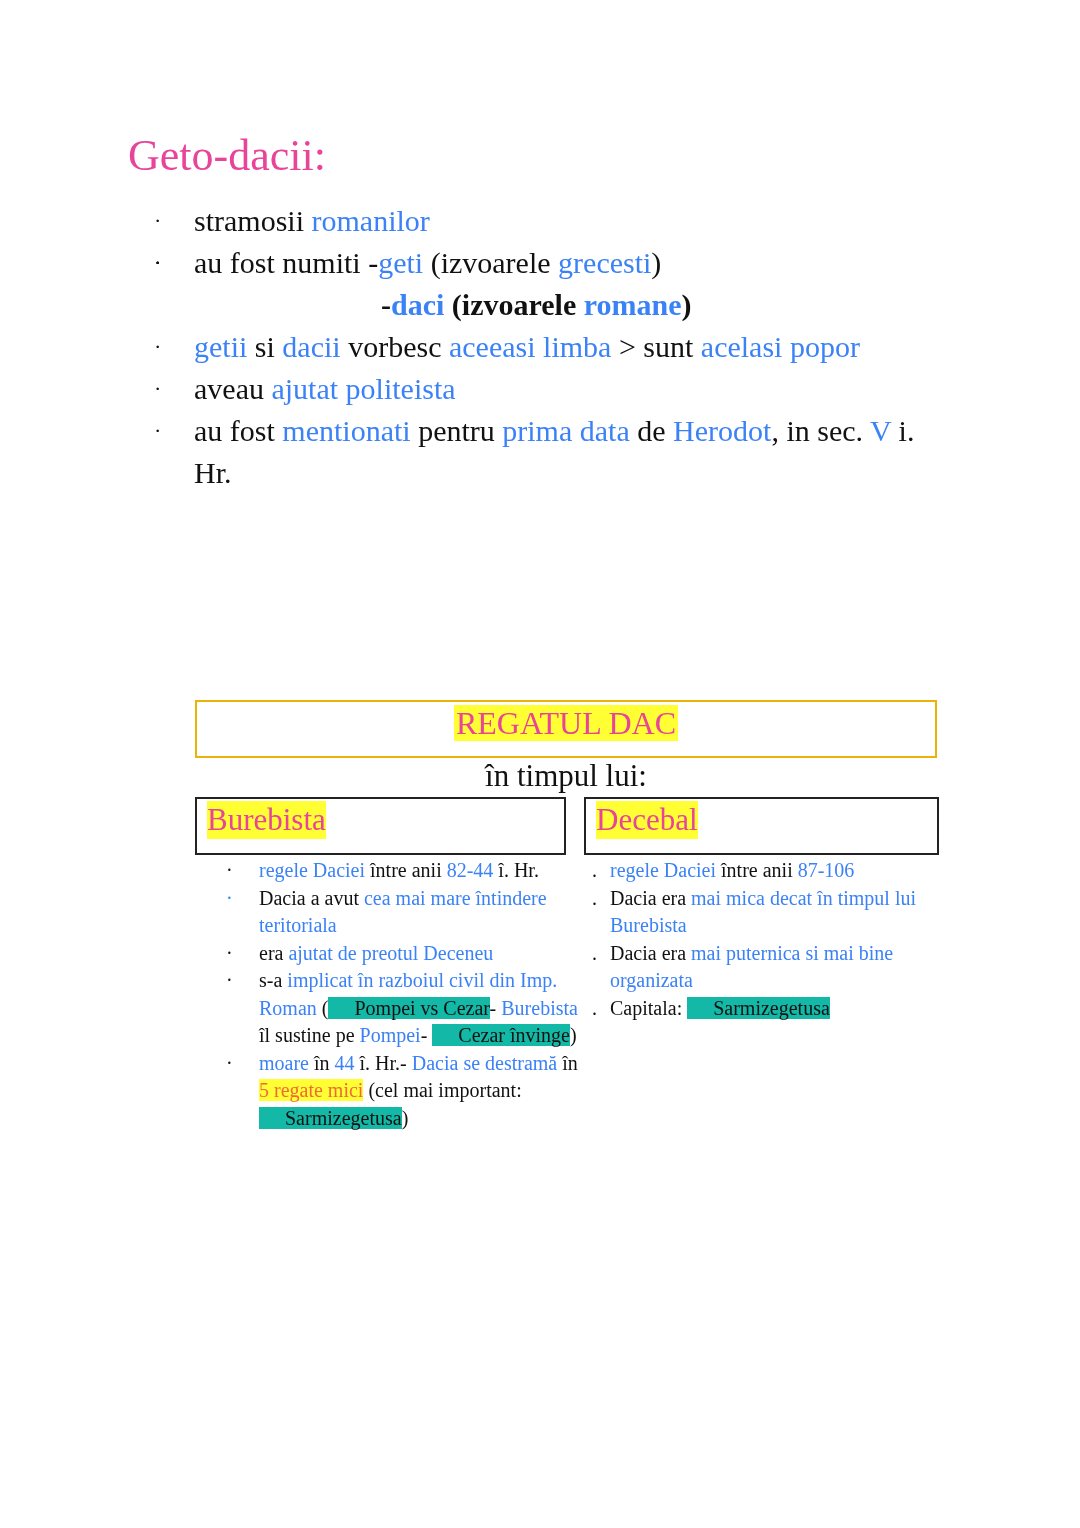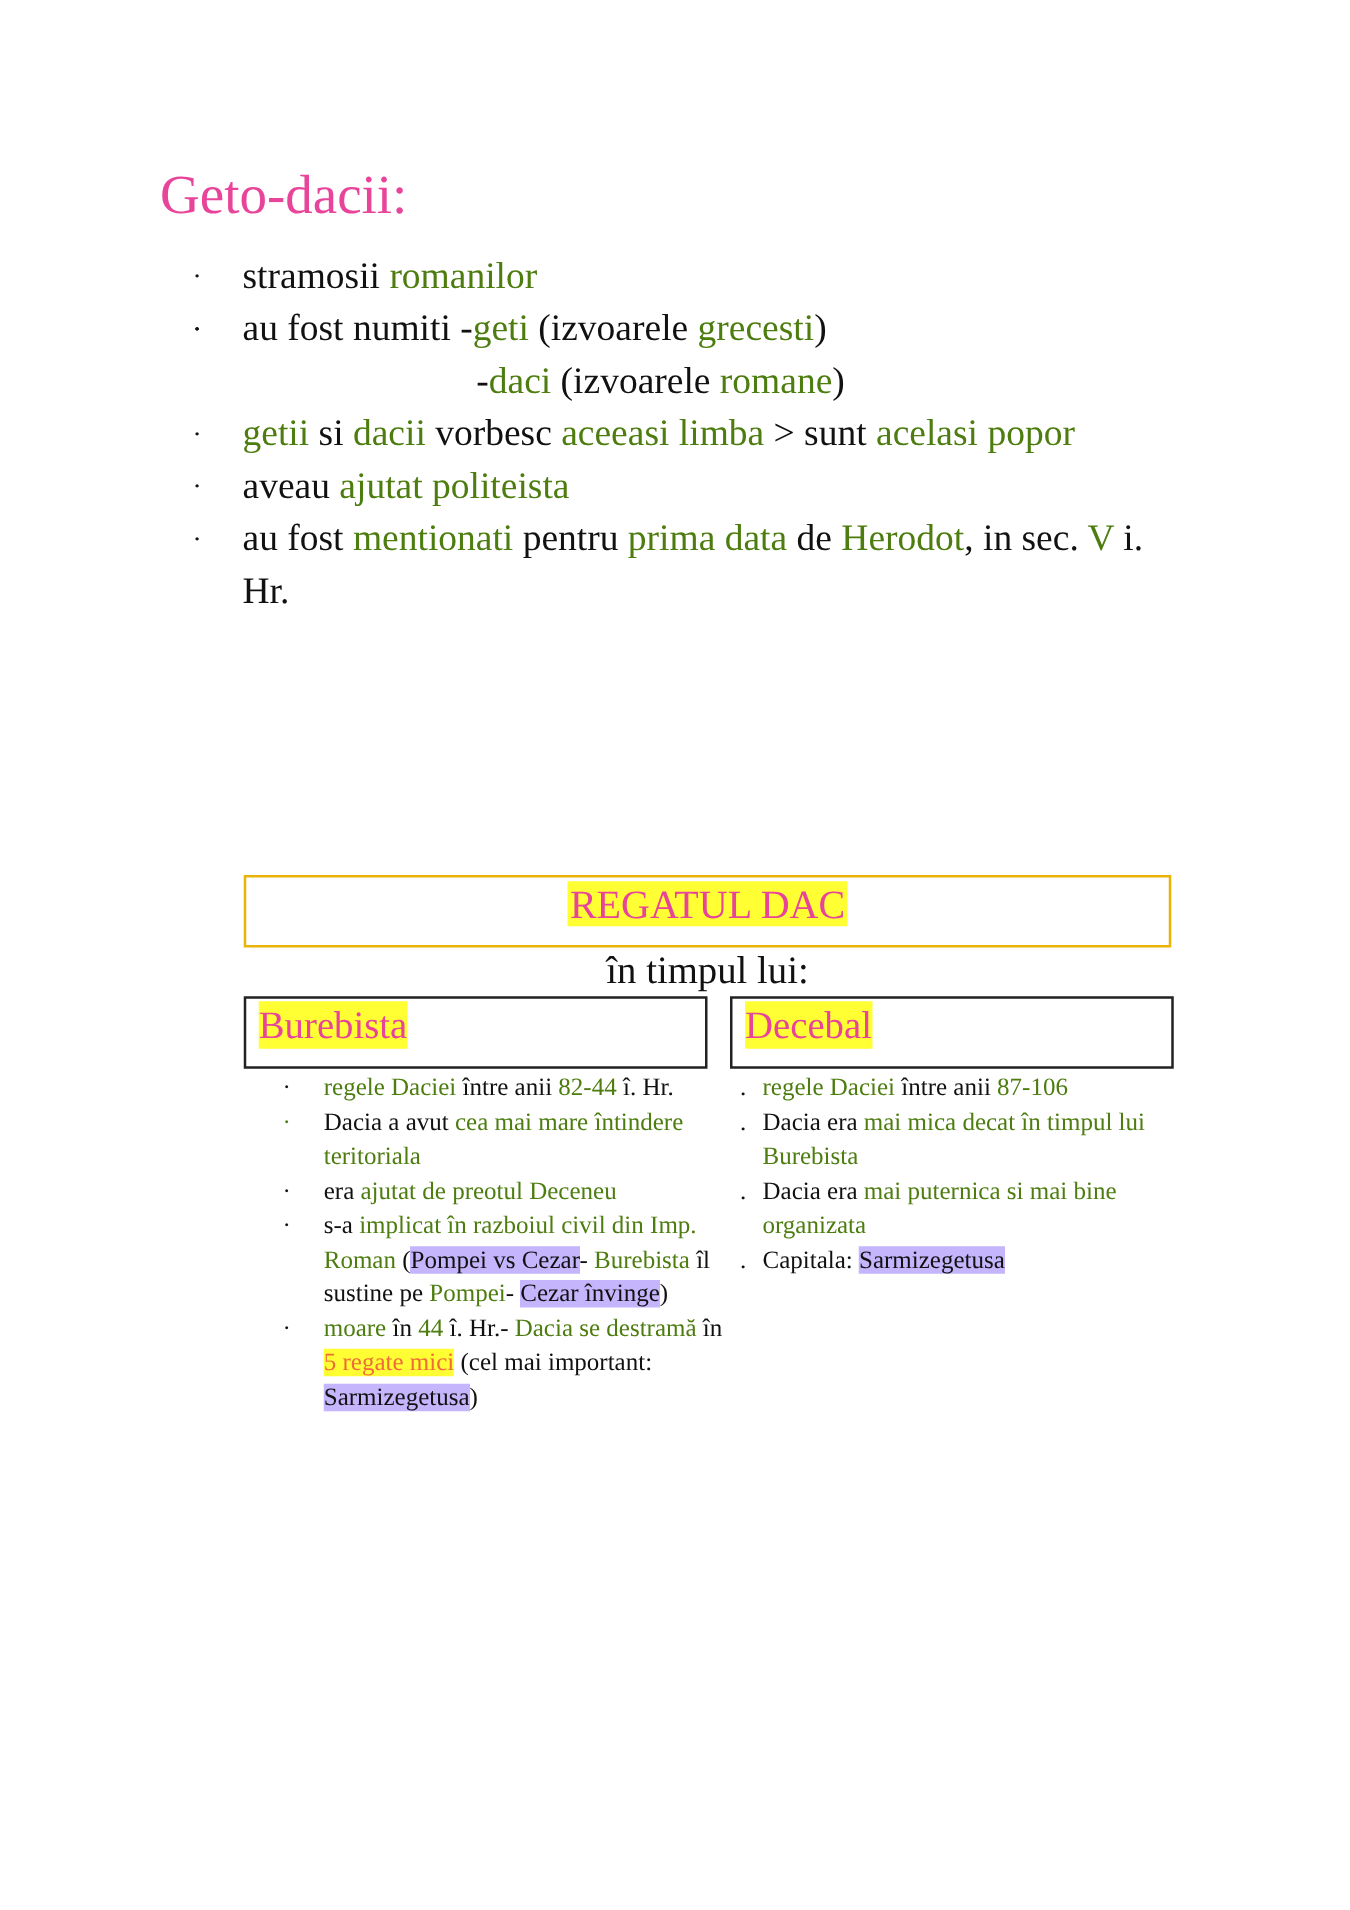--- a/index.html
+++ b/index.html
@@ -1,32 +1,32 @@
 <!DOCTYPE html>
 <html><head>
   <meta charset="utf-8">
   <style>
     html, body { margin: 0; padding: 0; background: #ffffff; }
     body {
       width: 1080px; height: 1528px; position: relative; overflow: hidden;
       font-family: "Liberation Serif", "DejaVu Serif", serif; color: #111111;
     }
-    .pink { color: #4d7c0f; }
-    .hl { background: #c4b5fd; }
+    .pink { color: #3b82f6; }
+    .hl { background: #14b8a6; padding-left: 26px; }
     .hl-pink { background: #ffff33; color: #e8449a; }
     .hl-orange { background: #ffff33; color: #f06a3a; }
 
     #title {
       position: absolute; left: 128px; top: 132px;
       font-size: 44px; line-height: 48px; color: #e8449a;
     }
     .main-list { position: absolute; left: 150px; top: 200px; width: 800px; }
     .main-item { position: relative; font-size: 30px; line-height: 42px; padding-left: 44px; }
     .main-item .bullet { position: absolute; left: 4px; top: 0; font-size: 22px; }
-    .main-item .cont { display: block; }
+    .main-item .cont { display: block; font-weight: bold; }
     .indent2 { padding-left: 187px; }
 
     #regat-box {
       position: absolute; left: 195px; top: 700px; width: 738px; height: 54px;
       border: 2px solid #eab308; box-sizing: content-box;
     }
     #regat-title {
       position: absolute; left: 0; right: 0; top: 2px; text-align: center;
       font-size: 32px; line-height: 38px;
     }

